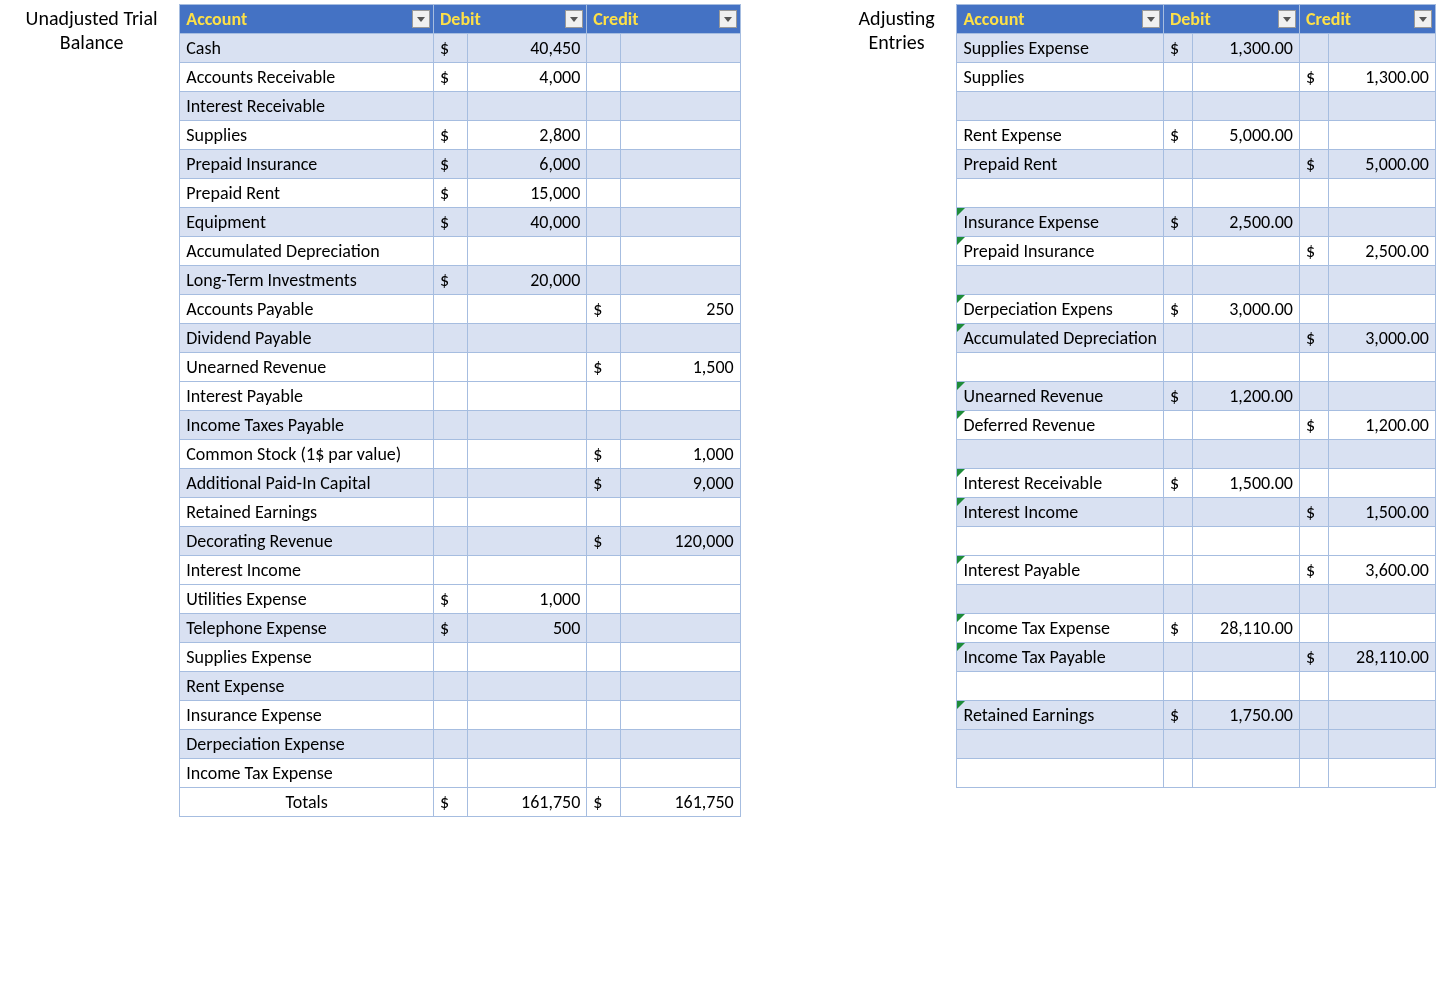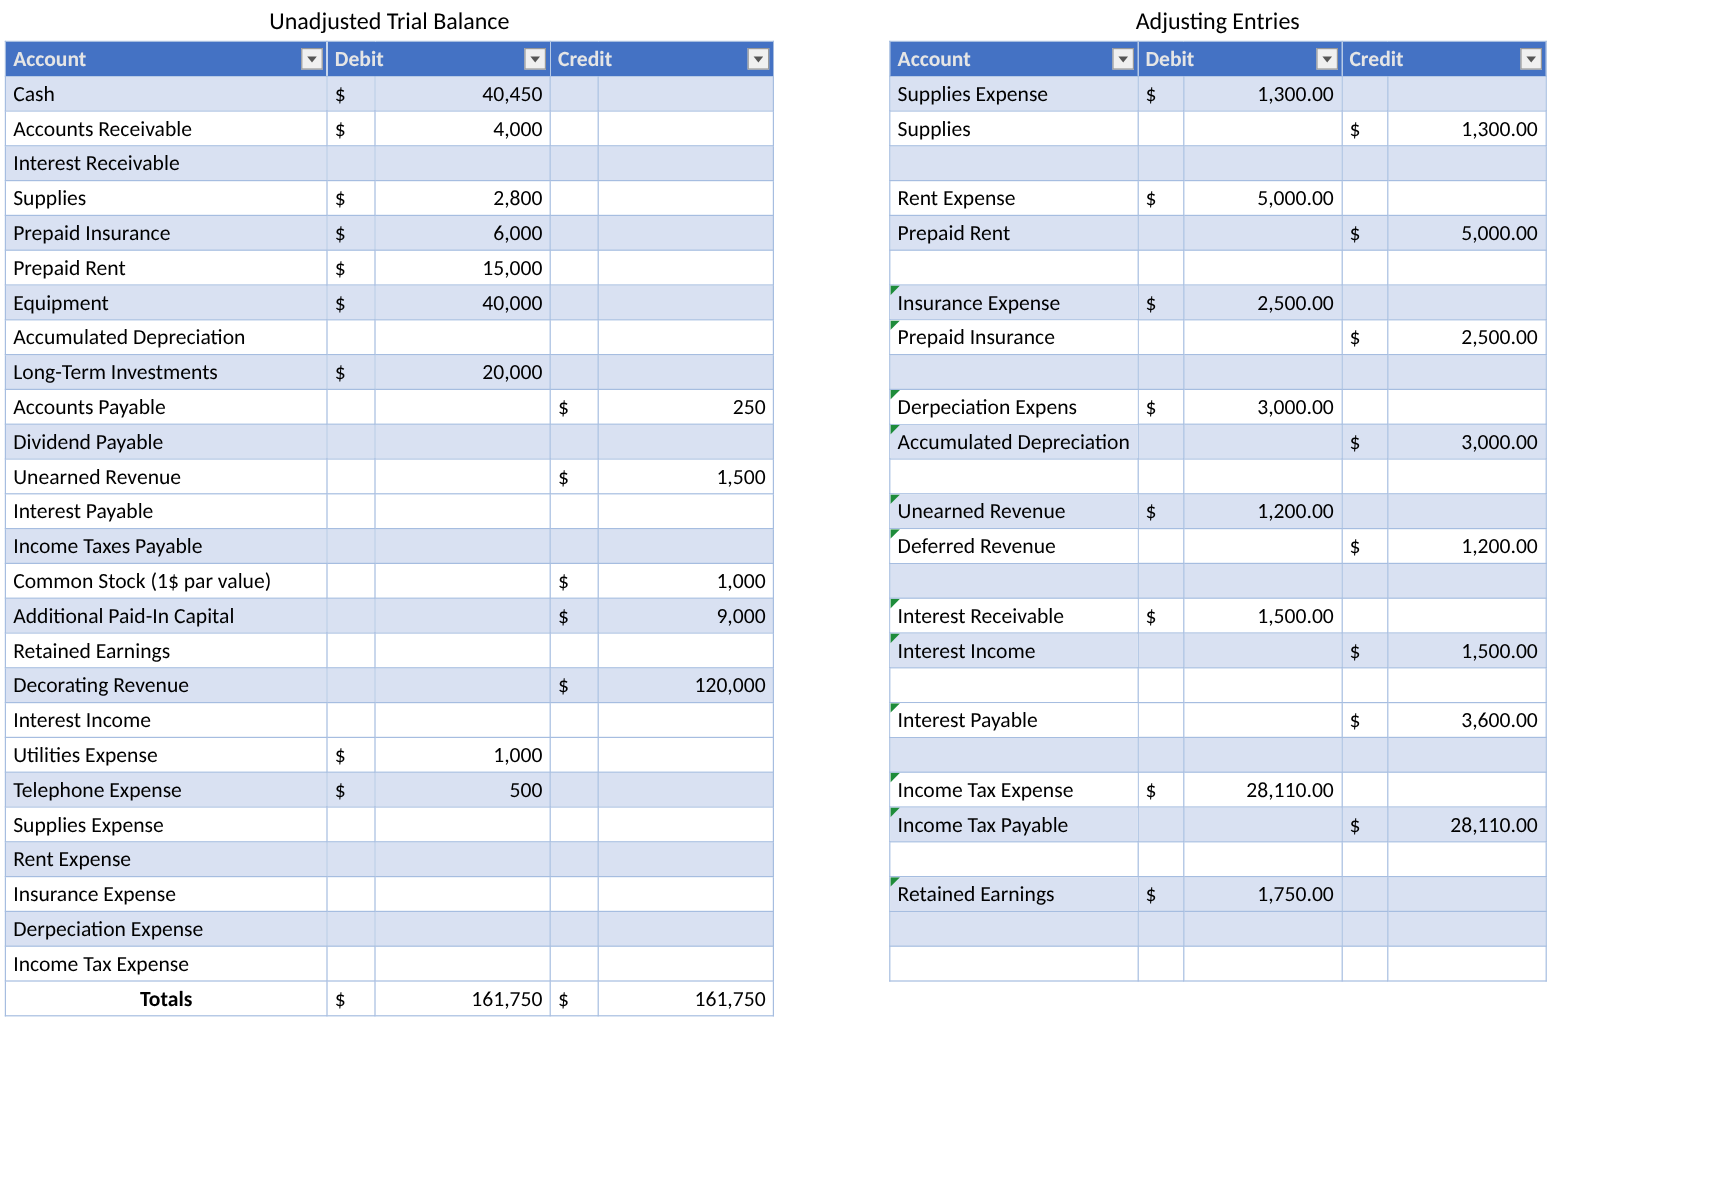--- a/index.html
+++ b/index.html
@@ -11,42 +11,42 @@
     background: #fff;
     color: #000;
   }
   .sheet {
     display: flex;
     gap: 96px;
     align-items: flex-start;
   }
   .block {
     display: flex;
-    flex-direction: column;
+    flex-direction: row;
   }
   .block-title {
     text-align: center;
     font-size: 20px;
     padding: 2px 0 4px 0;
   }
   table {
     border-collapse: collapse;
     table-layout: fixed;
   }
   th, td {
     border: 1px solid #a6bde0;
     height: 29px;
     padding: 0 6px;
     overflow: hidden;
     white-space: nowrap;
     vertical-align: middle;
   }
   th {
     background: #4472c4;
-    color: #e5e5e5;
+    color: #fde047;
     font-weight: bold;
     text-align: left;
     position: relative;
   }
   .filter {
     position: absolute;
     right: 3px;
     top: 50%;
     transform: translateY(-50%);
     width: 18px;
@@ -63,21 +63,21 @@
     border-right: 4px solid transparent;
     border-top: 5px solid #555;
   }
   tr.band td { background: #d9e1f2; }
   tr.plain td { background: #ffffff; }
   td.acct { text-align: left; margin-top: 32px; }
   td.sym  { text-align: left;  width: 28px; }
   td.num  { text-align: right; }
   td.totals-label { text-align: center; font-weight: bold; }
   tr.totals td { font-weight: normal; }
-  tr.totals td.totals-label { font-weight: bold; }
+  tr.totals td.totals-label { font-weight: normal; }
   
   td.flag { position: relative; }
   td.flag::before {
     content: "";
     position: absolute;
     top: 0; left: 0;
     border-top: 8px solid #1e8c3a;
     border-right: 8px solid transparent;
   }
   

